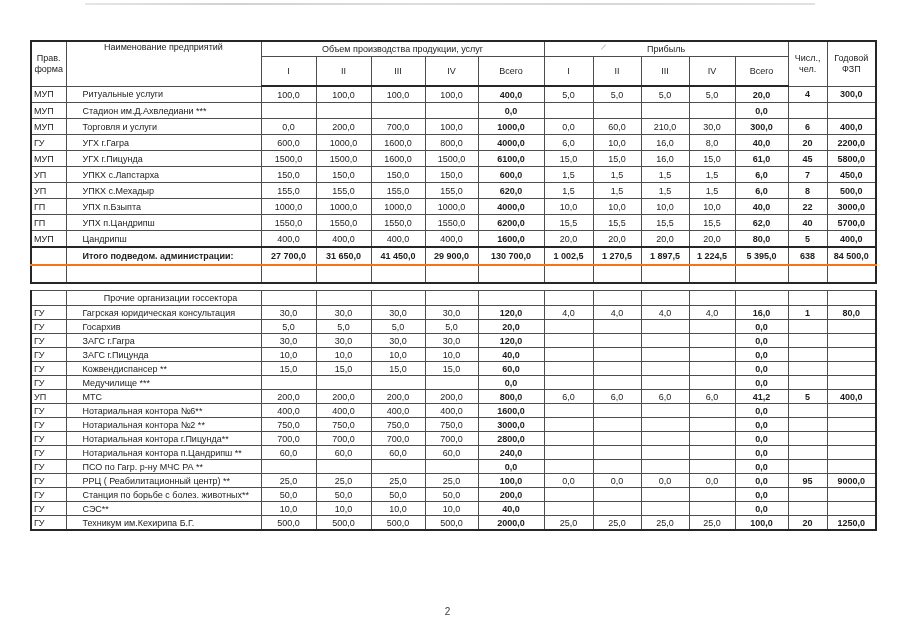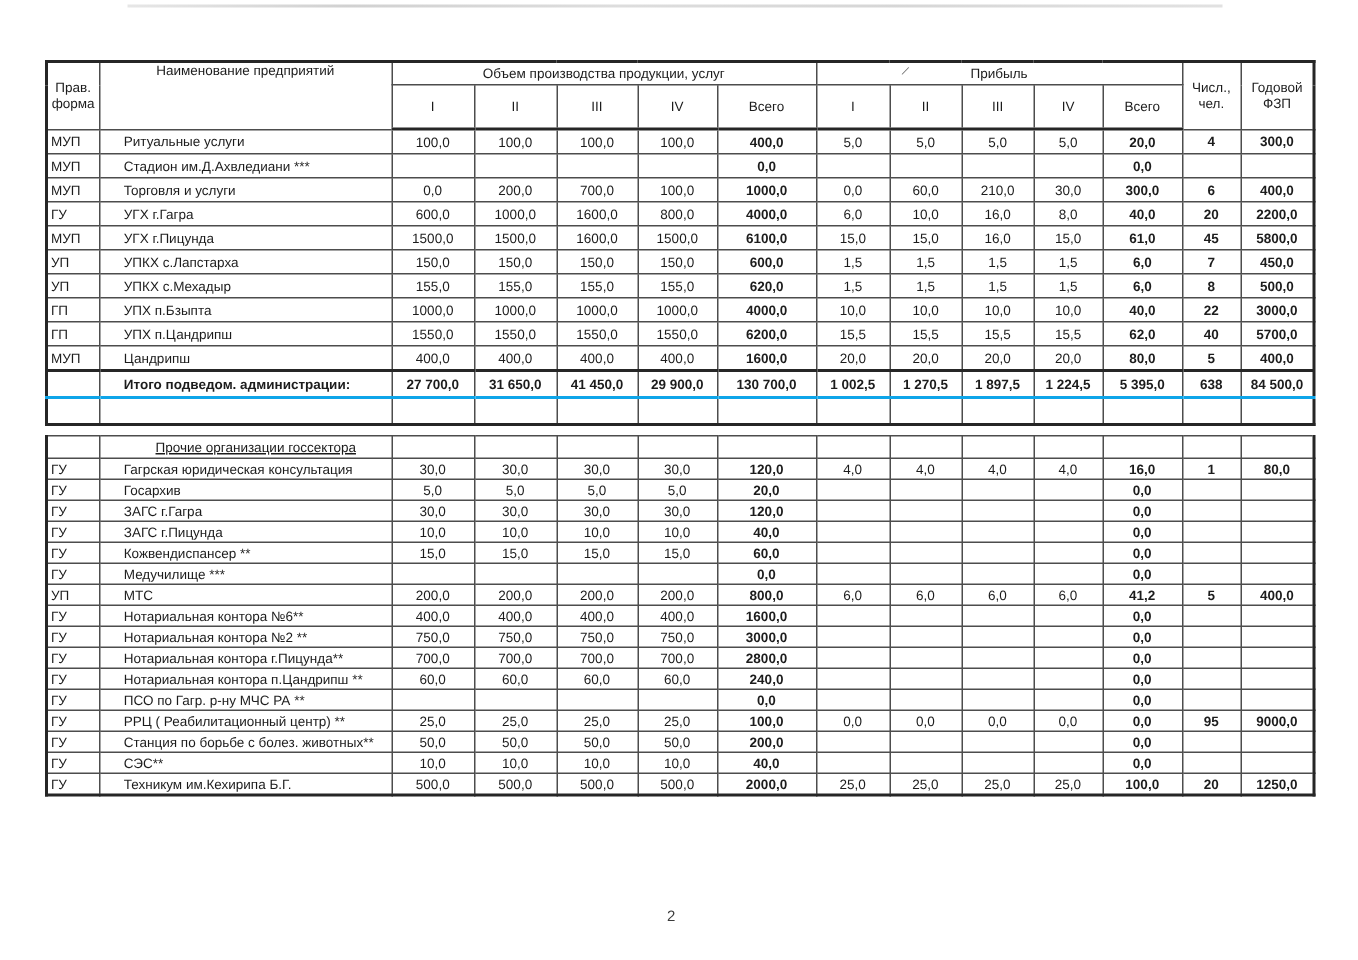--- a/index.html
+++ b/index.html
@@ -35,27 +35,27 @@
     transform:rotate(12deg);
   }
   td.form{text-align:left;}
   td.name{text-align:left;padding-left:16px;}
   td.num{text-align:center;}
   td.b{font-weight:bold;}
   .t1 tbody td{height:15px;}
   .t2 tbody td{height:13px;}
   tr.r-subtotal td, tr.r-total td{
     font-weight:bold;
-    border-top:2px solid #262626;border-bottom:2px solid #0ea5e9;
+    border-top:2px solid #262626;border-bottom:2px solid #f97316;
     height:16px;
   }
   tr.r-total .name{text-align:center;}
   tr.r-blank td{height:16px;}
   tr.r-section td{height:14px;}
-  .section-label{text-decoration:underline;}
+  .section-label{}
   tr.r-section .name{text-align:center;}
   .page-number{
     position:absolute;left:0;right:10px;top:606px;text-align:center;
     font-size:10px;color:#3a3a3a;
   }
 </style>
 </head>
 <body>
 
 <div class="scan-streak"></div>

